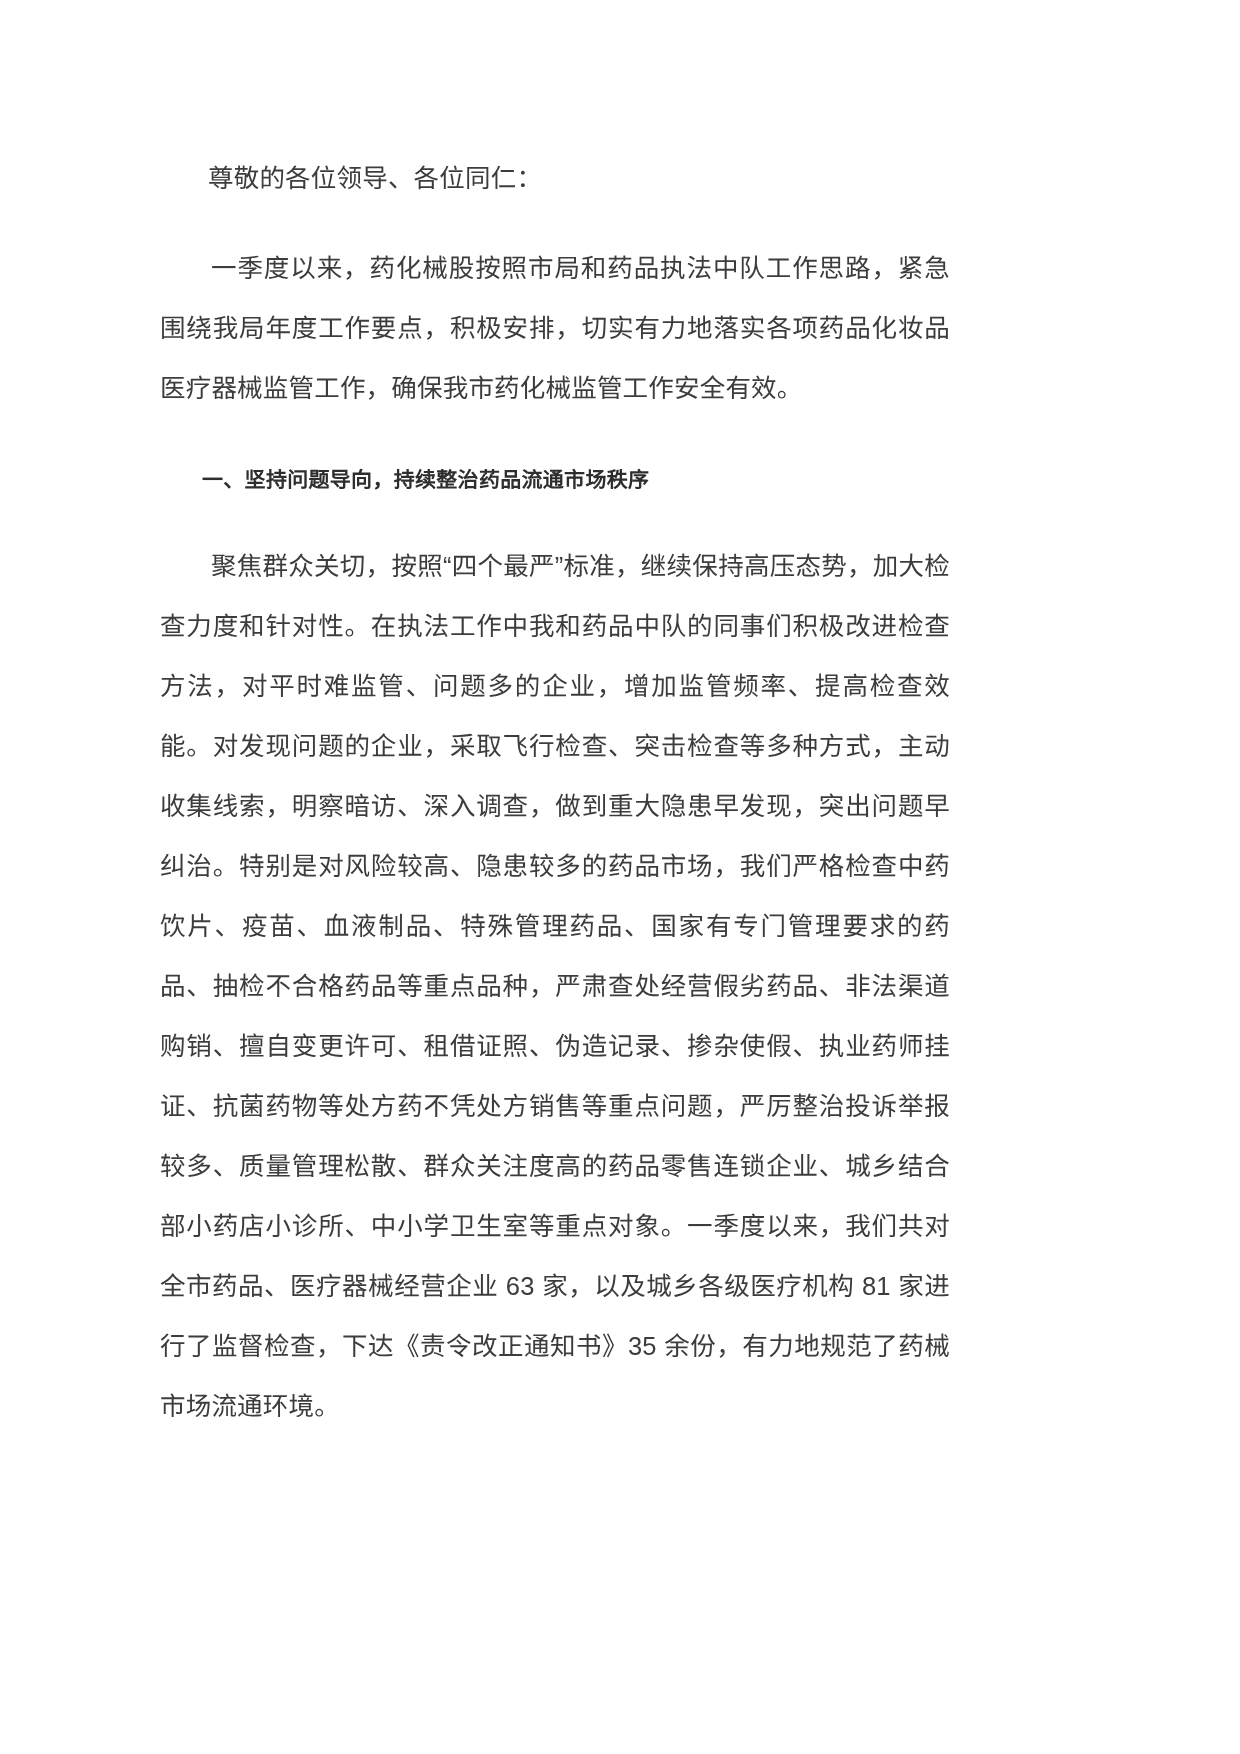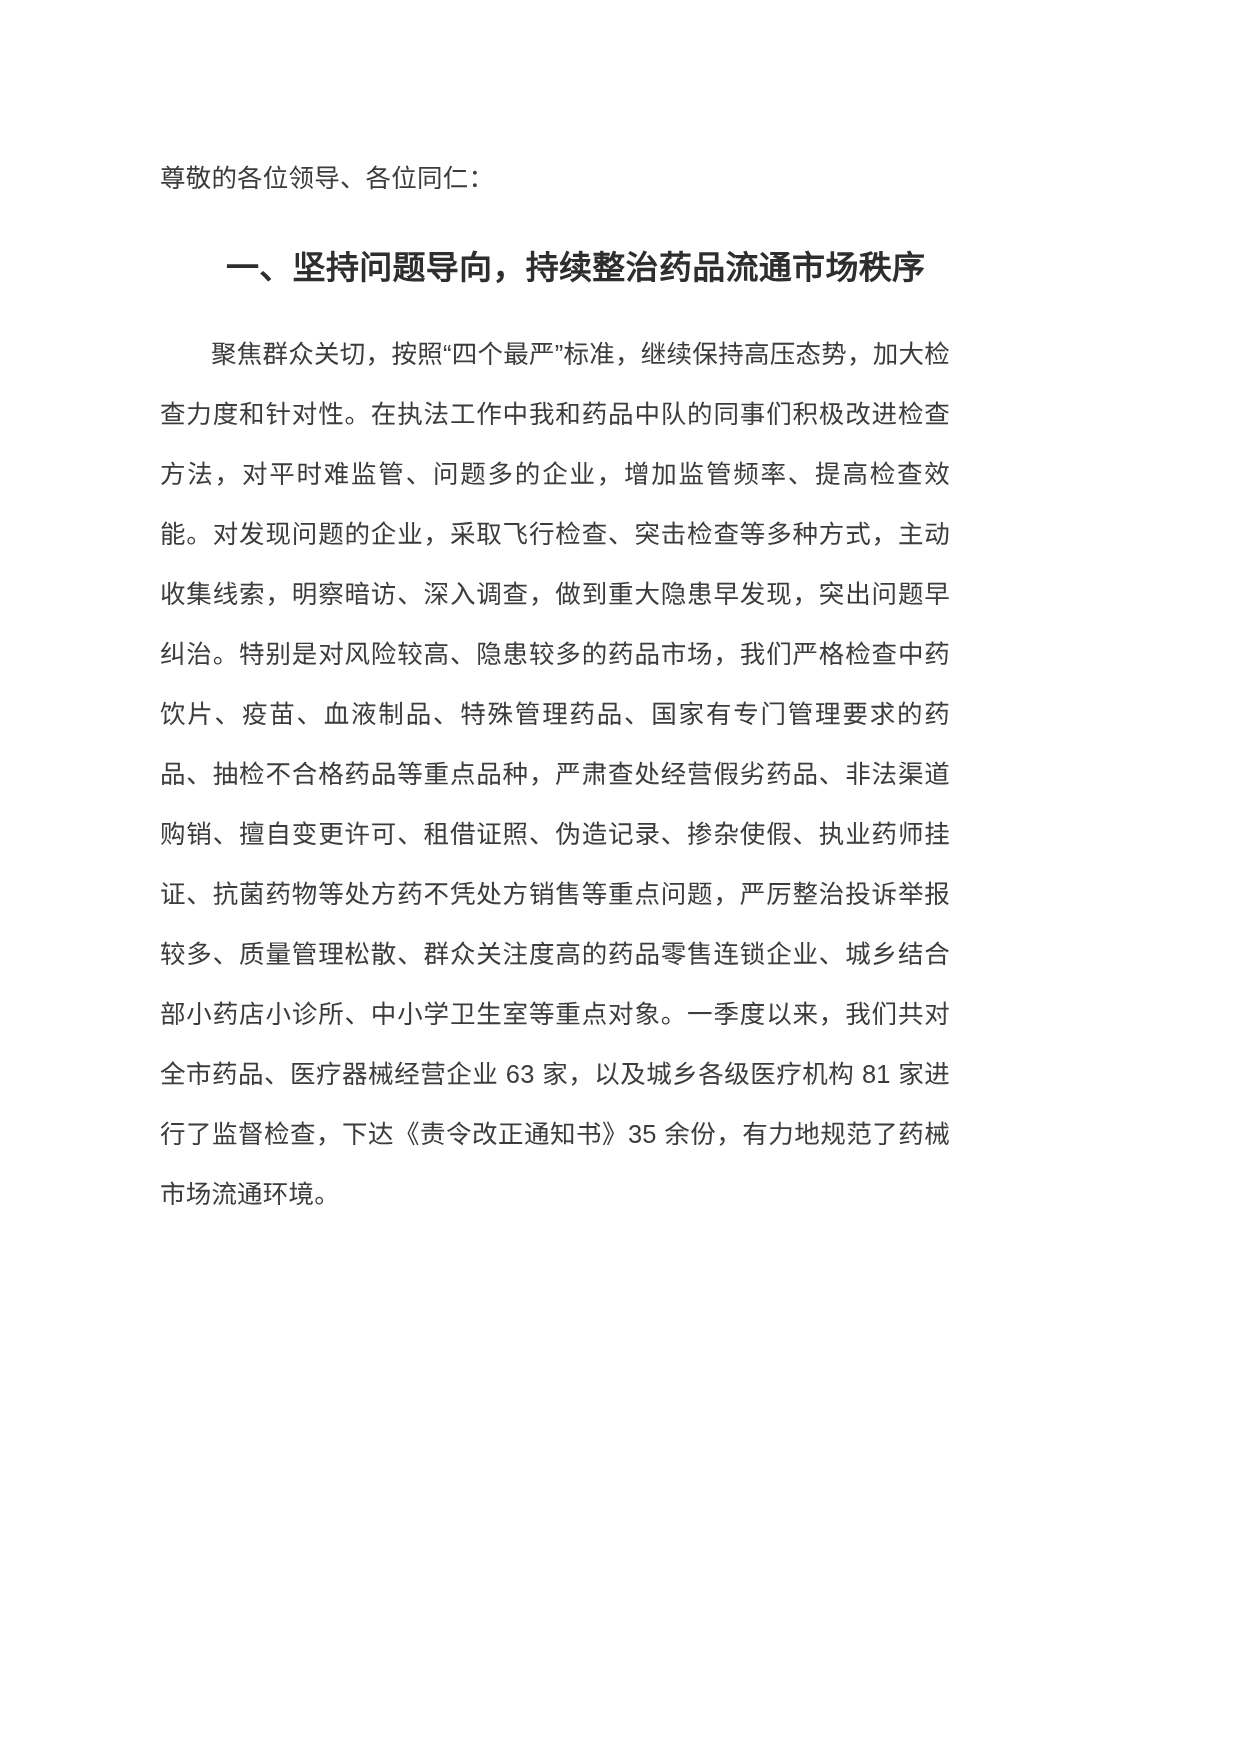--- a/index.html
+++ b/index.html
@@ -32,45 +32,47 @@
     color: #3c3c3c;
     text-align: justify;
     text-justify: inter-ideograph;
     margin: 0 0 32px 0;
     letter-spacing: 0.2px;
     font-weight: 400;
   }
   .para.salutation {
     text-indent: 0;
     margin-bottom: 30px;
+    margin-left: 48px;
   }
   .para.indent {
     text-indent: 2em;
   }
   .heading {
-    font-size: 33px;
+    font-size: 21px;
     line-height: 60px;
     color: #2e2e2e;
     font-weight: 700;
     text-indent: 2em;
     margin: 26px 0 26px 0;
     letter-spacing: 0.3px;
   }
   .para.body-block {
     margin-bottom: 0;
   }
 </style>
 </head>
 <body>
 
 <div class="page">
   <div class="content">
 
     <p class="para salutation">尊敬的各位领导、各位同仁：</p>
 
 
+    <p class="para indent">一季度以来，药化械股按照市局和药品执法中队工作思路，紧急围绕我局年度工作要点，积极安排，切实有力地落实各项药品化妆品医疗器械监管工作，确保我市药化械监管工作安全有效。</p>
 
     <h2 class="heading">一、坚持问题导向，持续整治药品流通市场秩序</h2>
 
     <p class="para indent body-block">聚焦群众关切，按照“四个最严”标准，继续保持高压态势，加大检查力度和针对性。在执法工作中我和药品中队的同事们积极改进检查方法，对平时难监管、问题多的企业，增加监管频率、提高检查效能。对发现问题的企业，采取飞行检查、突击检查等多种方式，主动收集线索，明察暗访、深入调查，做到重大隐患早发现，突出问题早纠治。特别是对风险较高、隐患较多的药品市场，我们严格检查中药饮片、疫苗、血液制品、特殊管理药品、国家有专门管理要求的药品、抽检不合格药品等重点品种，严肃查处经营假劣药品、非法渠道购销、擅自变更许可、租借证照、伪造记录、掺杂使假、执业药师挂证、抗菌药物等处方药不凭处方销售等重点问题，严厉整治投诉举报较多、质量管理松散、群众关注度高的药品零售连锁企业、城乡结合部小药店小诊所、中小学卫生室等重点对象。一季度以来，我们共对全市药品、医疗器械经营企业 63 家，以及城乡各级医疗机构 81 家进行了监督检查，下达《责令改正通知书》35 余份，有力地规范了药械市场流通环境。</p>
 
   </div>
 </div>
 
 </body></html>

